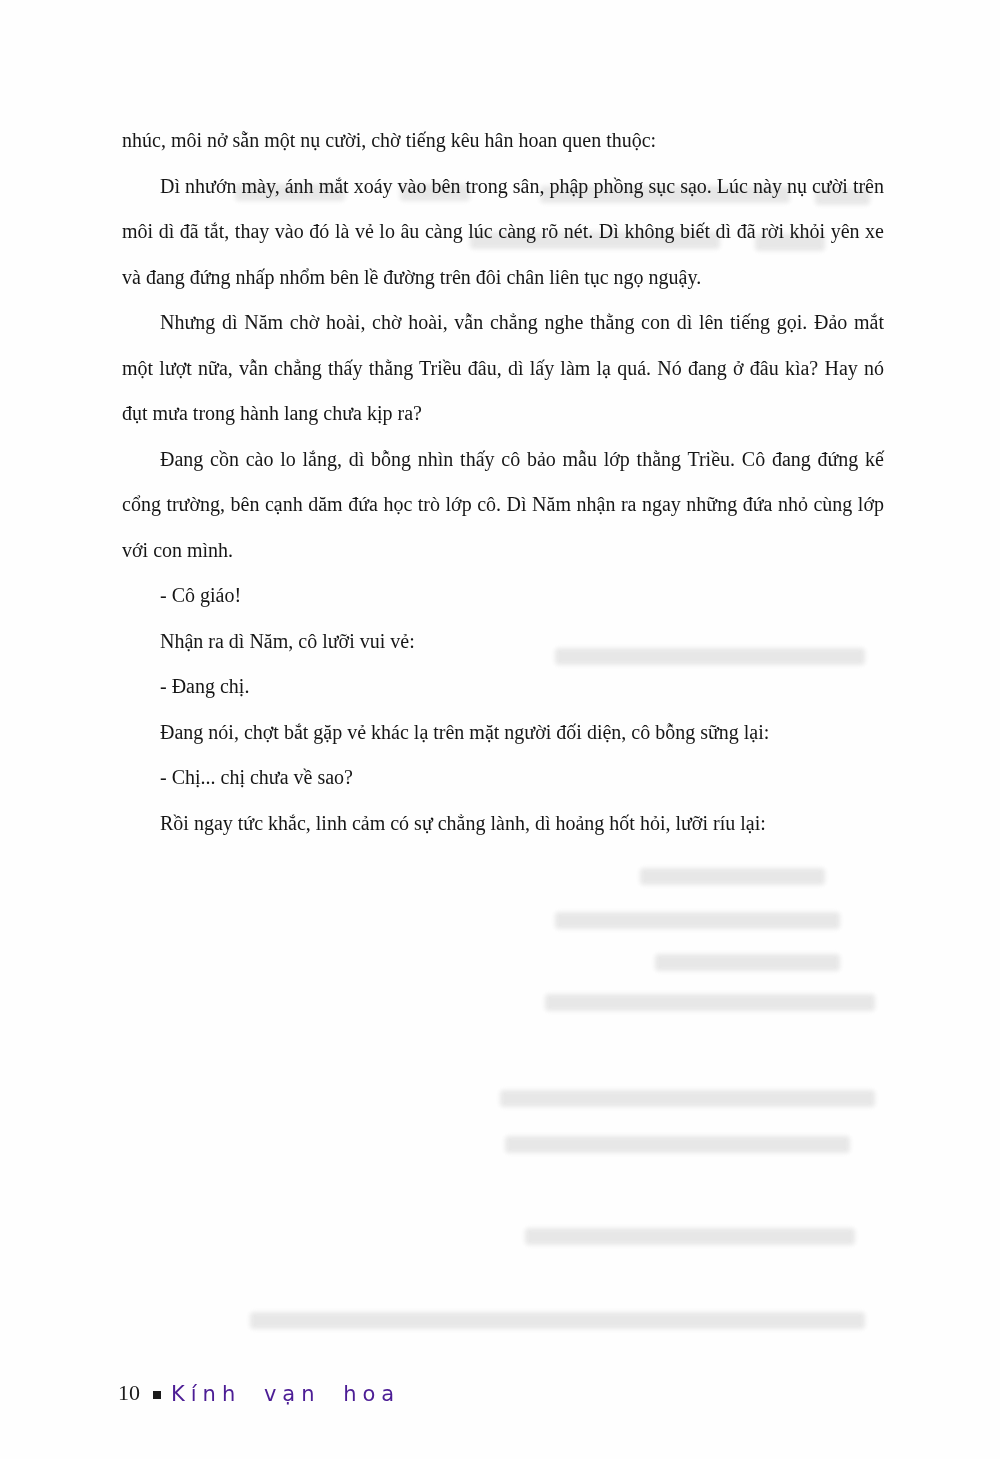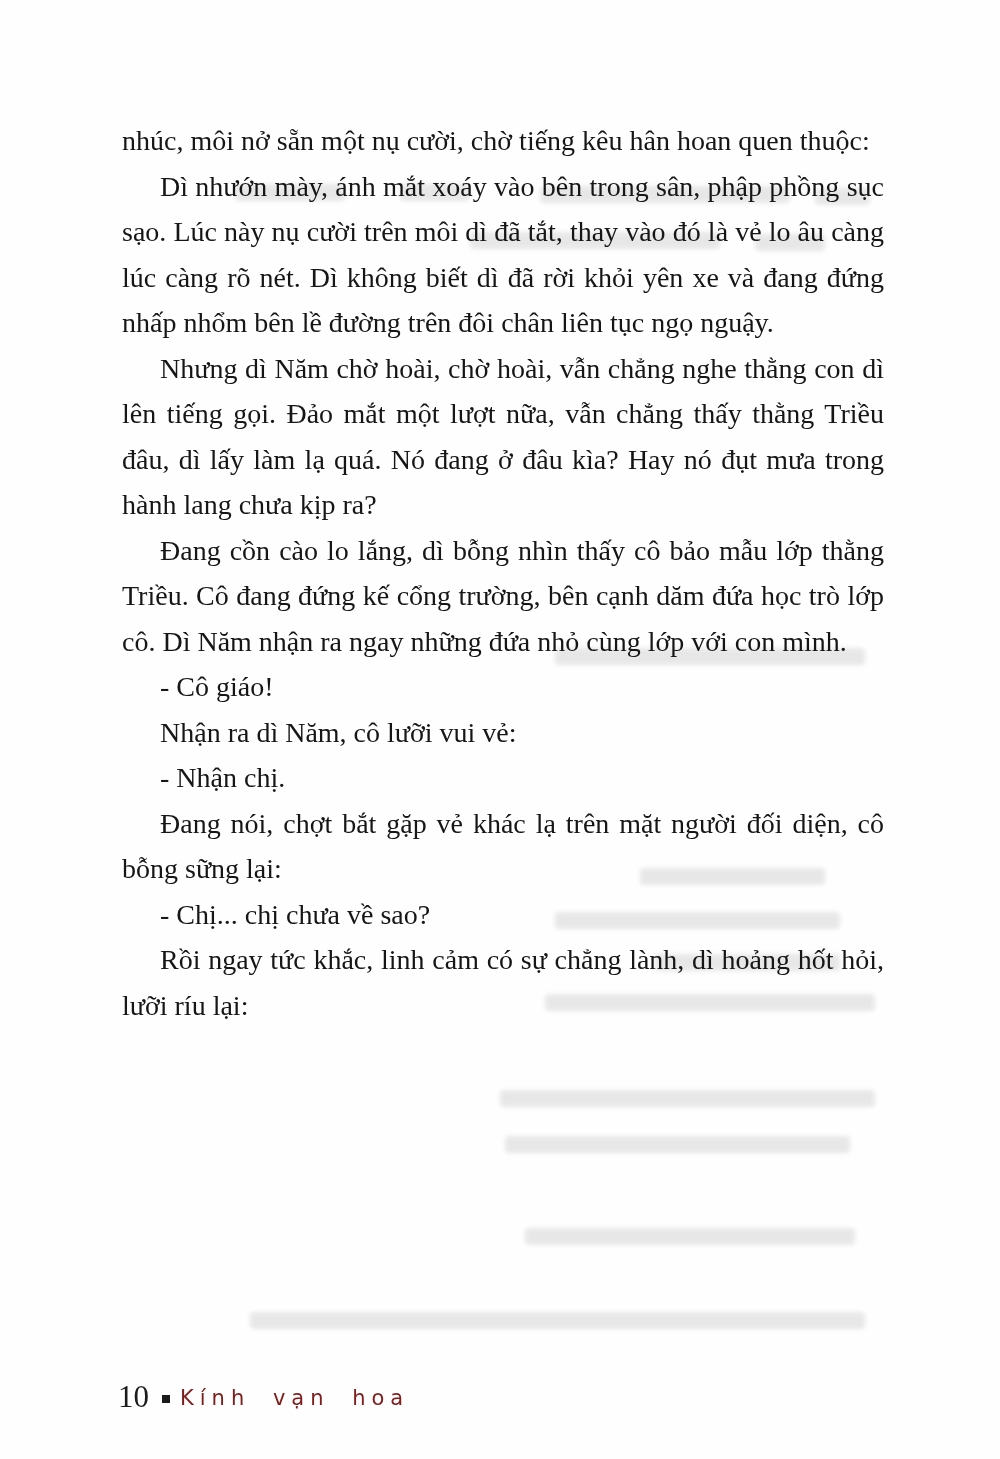--- a/index.html
+++ b/index.html
@@ -28,59 +28,59 @@
     background: #e4e4e4;
     border-radius: 4px;
     filter: blur(2px);
     opacity: 0.85;
   }
   .text-block {
     position: absolute;
     left: 122px;
     top: 118px;
     width: 762px;
-    font-size: 28px;
+    font-size: 20px;
     line-height: 45.5px;
     text-align: justify;
   }
   .text-block p {
     margin: 0;
     padding: 0;
     text-indent: 38px;
   }
   .text-block p.continuation {
     text-indent: 0;
   }
   .footer {
     position: absolute;
     left: 118px;
     top: 1381px;
     display: flex;
     align-items: center;
   }
   .page-number {
     font-family: "Liberation Serif", "DejaVu Serif", serif;
-    font-size: 31px;
+    font-size: 22px;
     line-height: 1;
     color: #1b1b1b;
   }
   .footer-bullet {
     width: 8px;
     height: 8px;
     background: #1b1b1b;
     margin: 4px 10px 0 13px;
     flex: 0 0 auto;
   }
   .running-title {
     font-family: "DejaVu Sans", "Liberation Sans", sans-serif;
     font-size: 21px;
     line-height: 1;
     letter-spacing: 6px;
     word-spacing: 10px;
-    color: #7f1d1d;
+    color: #4c1d95;
     margin-top: 3px;
   }
 </style>
 </head>
 <body>
 
 <div class="page">
 
   <div class="showthrough">
     <div class="ghost" style="top:184px; left:235px; width:110px;"></div>
@@ -100,21 +100,21 @@
     <div class="ghost" style="top:1312px; left:250px; width:615px;"></div>
   </div>
 
   <div class="text-block">
     <p class="continuation">nhúc, môi nở sẵn một nụ cười, chờ tiếng kêu hân hoan quen thuộc:</p>
     <p>Dì nhướn mày, ánh mắt xoáy vào bên trong sân, phập phồng sục sạo. Lúc này nụ cười trên môi dì đã tắt, thay vào đó là vẻ lo âu càng lúc càng rõ nét. Dì không biết dì đã rời khỏi yên xe và đang đứng nhấp nhổm bên lề đường trên đôi chân liên tục ngọ nguậy.</p>
     <p>Nhưng dì Năm chờ hoài, chờ hoài, vẫn chẳng nghe thằng con dì lên tiếng gọi. Đảo mắt một lượt nữa, vẫn chẳng thấy thằng Triều đâu, dì lấy làm lạ quá. Nó đang ở đâu kìa? Hay nó đụt mưa trong hành lang chưa kịp ra?</p>
     <p>Đang cồn cào lo lắng, dì bỗng nhìn thấy cô bảo mẫu lớp thằng Triều. Cô đang đứng kế cổng trường, bên cạnh dăm đứa học trò lớp cô. Dì Năm nhận ra ngay những đứa nhỏ cùng lớp với con mình.</p>
     <p>- Cô giáo!</p>
     <p>Nhận ra dì Năm, cô lưỡi vui vẻ:</p>
-    <p>- Nhận chị.</p>
+    <p>- Đang chị.</p>
     <p>Đang nói, chợt bắt gặp vẻ khác lạ trên mặt người đối diện, cô bỗng sững lại:</p>
     <p>- Chị... chị chưa về sao?</p>
     <p>Rồi ngay tức khắc, linh cảm có sự chẳng lành, dì hoảng hốt hỏi, lưỡi ríu lại:</p>
   </div>
 
   <div class="footer">
     <span class="page-number">10</span>
     <span class="footer-bullet"></span>
     <span class="running-title">Kính vạn hoa</span>
   </div>

